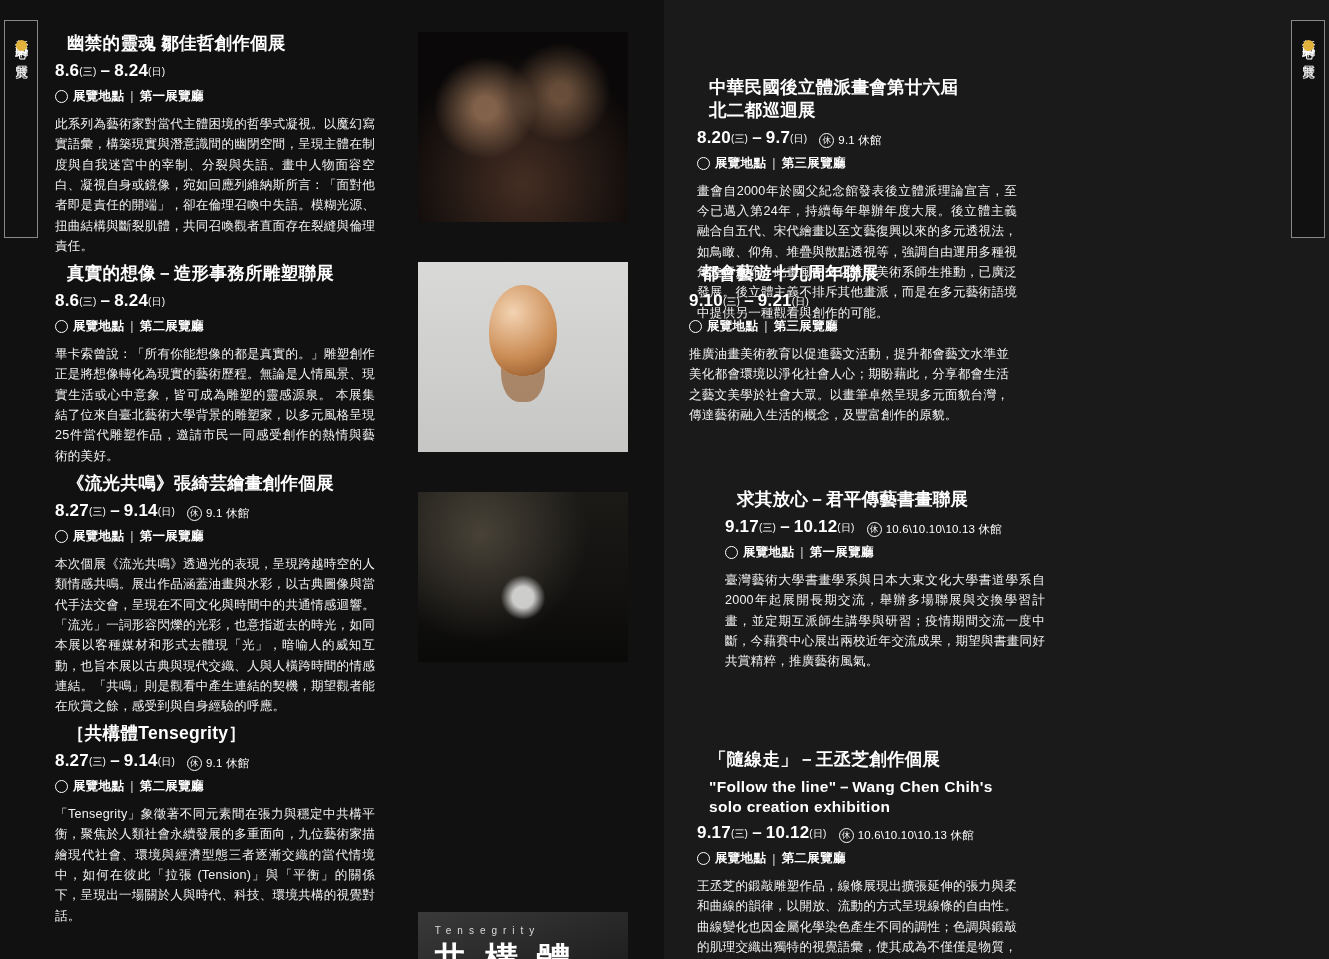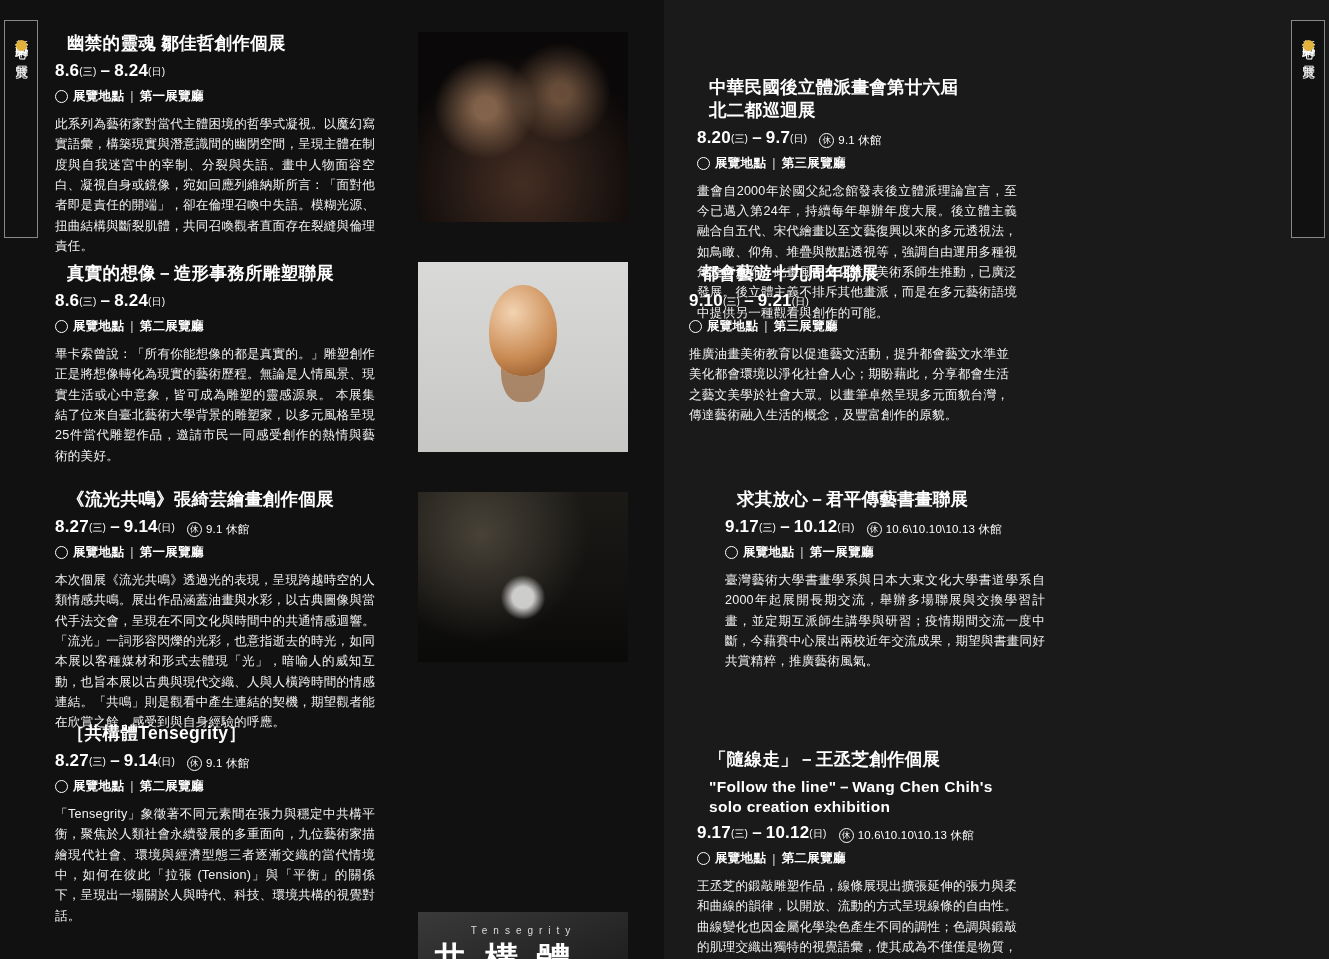--- a/index.html
+++ b/index.html
@@ -136,21 +136,21 @@
     background:radial-gradient(circle at 35% 30%, #f3d3b2, #c98a52 60%, #8a5227 100%);
     box-shadow:0 38px 0 -12px rgba(150,95,50,.65);
   }
   
   .art3{background:
      radial-gradient(circle at 50% 62%, rgba(235,235,235,.85) 0 7%, rgba(0,0,0,0) 15%),
      radial-gradient(circle at 30% 25%, rgba(120,110,90,.5), rgba(0,0,0,0) 55%),
      linear-gradient(180deg,#1b1a17 0%, #121110 60%, #0a0a09 100%);}
   
   .art4{background:linear-gradient(160deg,#3a3a3a 0%, #1d1d1d 55%, #0c0c0c 100%);position:relative;color:#fff;}
-  .poster-top{position:absolute;left:8%;top:8%;font-size:10px;letter-spacing:6px;color:#ddd;margin-left:36px;}
+  .poster-top{position:absolute;left:8%;top:8%;font-size:10px;letter-spacing:6px;color:#ddd;}
   .poster-big{position:absolute;left:7%;top:15%;font-size:34px;font-weight:bold;letter-spacing:18px;color:#fff;}
 </style>
 </head>
 <body>
 
 <div class="page">
 
   <div class="panel left">
 
     <div class="side-tab left-tab">
@@ -199,21 +199,21 @@
           <b>第二展覽廳</b>
         </div>
         <p class="body">畢卡索曾說：「所有你能想像的都是真實的。」雕塑創作正是將想像轉化為現實的藝術歷程。無論是人情風景、現實生活或心中意象，皆可成為雕塑的靈感源泉。
 本展集結了位來自臺北藝術大學背景的雕塑家，以多元風格呈現25件當代雕塑作品，邀請市民一同感受創作的熱情與藝術的美好。</p>
       </div>
     </div>
     <div class="thumb art2" style="left:418px;top:262px;width:210px;height:190px;">
         <span class="ph"></span>
       </div>
 
-    <div class="entry" style="left:55px;top:488px;align-items:center;">
+    <div class="entry" style="left:55px;top:472px;align-items:center;">
       <div class="etext">
         <h2 class="title">《流光共鳴》張綺芸繪畫創作個展</h2>
         <div class="dates">
           <span>8.27</span>
             <span class="wd">(三)</span>
             <span class="dash">–</span>
             <span>9.14</span>
             <span class="wd">(日)</span>
           <span class="closed">
               <span class="mark">休</span>

